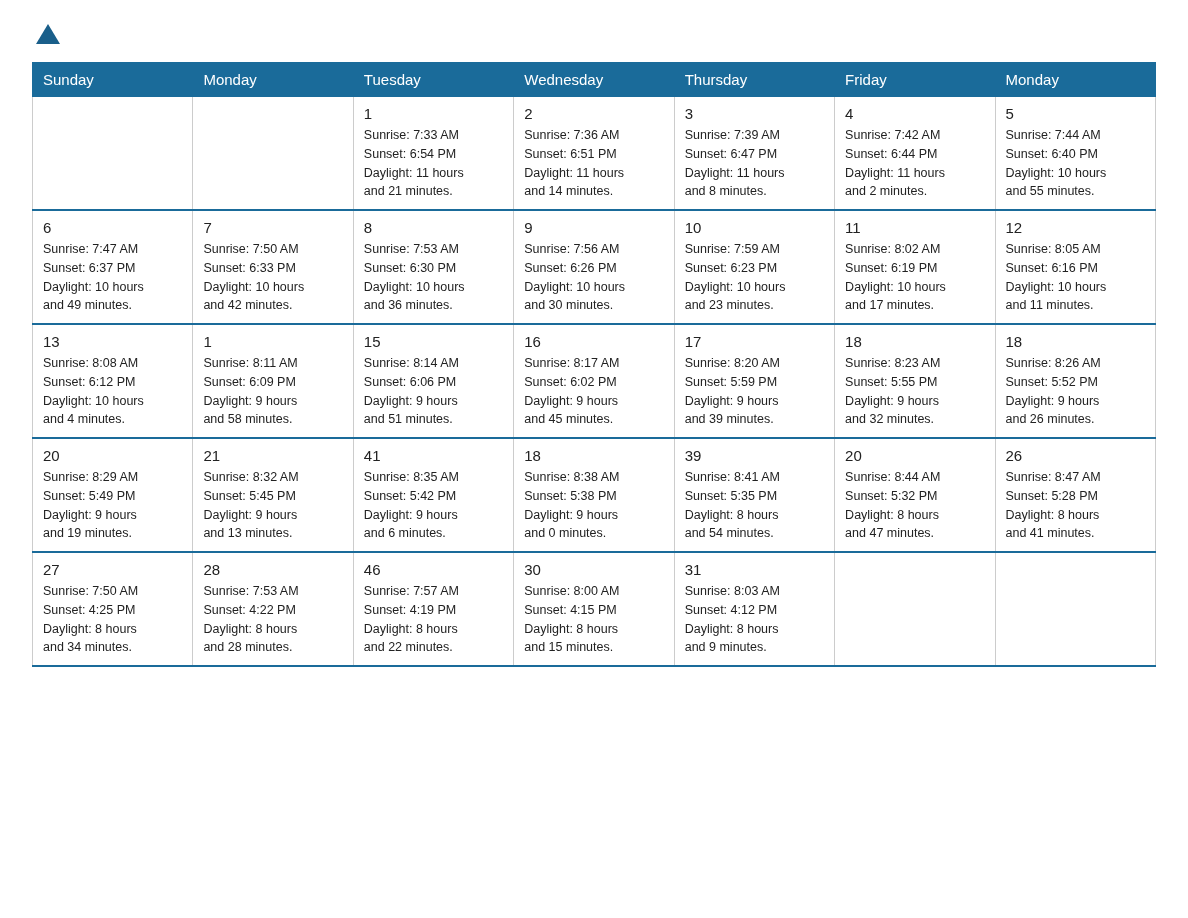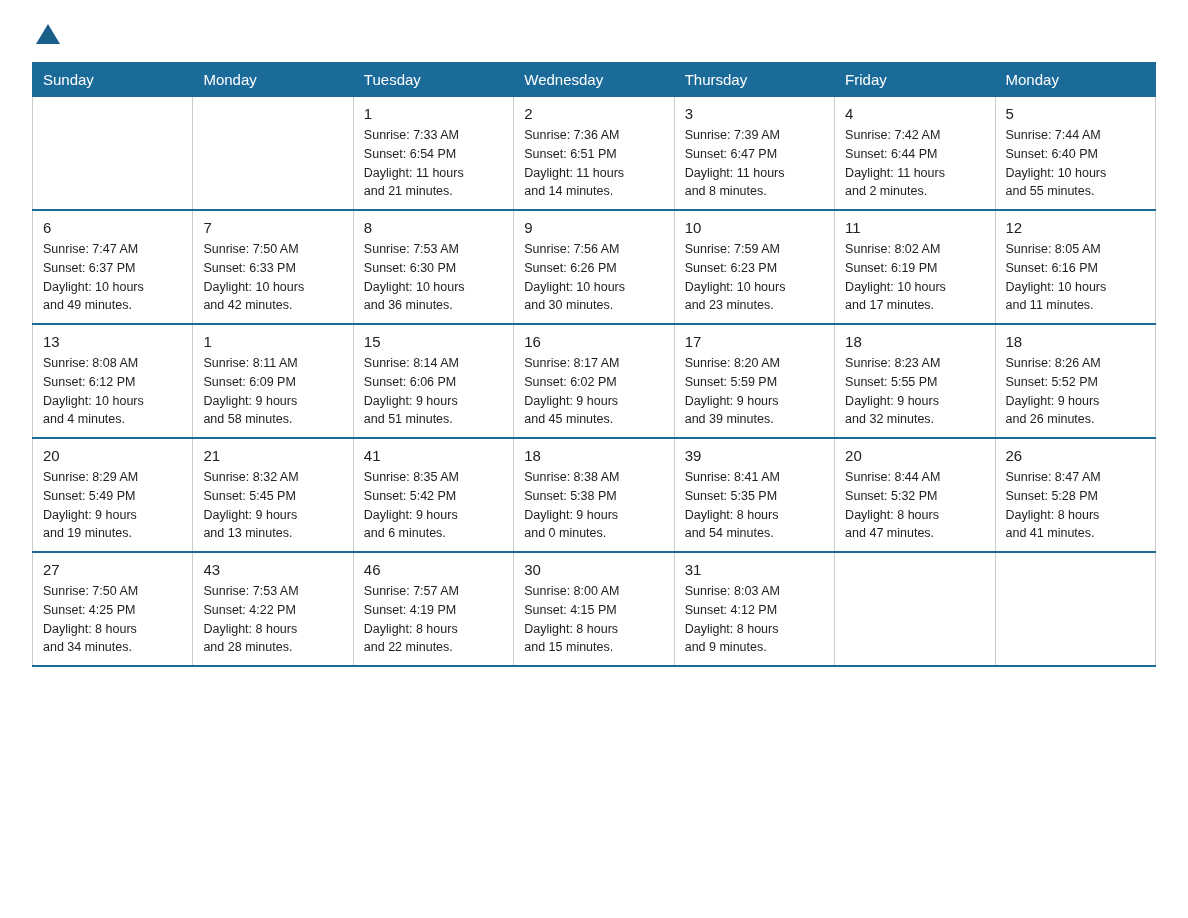--- a/index.html
+++ b/index.html
@@ -248,21 +248,21 @@
           <span class="day-num">26</span>
           <div class="day-info">Sunrise: 8:47 AM<br>Sunset: 5:28 PM<br>Daylight: 8 hours<br>and 41 minutes.</div>
         </td>
       </tr>
       <tr>
         <td>
           <span class="day-num">27</span>
           <div class="day-info">Sunrise: 7:50 AM<br>Sunset: 4:25 PM<br>Daylight: 8 hours<br>and 34 minutes.</div>
         </td>
         <td>
-          <span class="day-num">43</span>
+          <span class="day-num">28</span>
           <div class="day-info">Sunrise: 7:53 AM<br>Sunset: 4:22 PM<br>Daylight: 8 hours<br>and 28 minutes.</div>
         </td>
         <td>
           <span class="day-num">46</span>
           <div class="day-info">Sunrise: 7:57 AM<br>Sunset: 4:19 PM<br>Daylight: 8 hours<br>and 22 minutes.</div>
         </td>
         <td>
           <span class="day-num">30</span>
           <div class="day-info">Sunrise: 8:00 AM<br>Sunset: 4:15 PM<br>Daylight: 8 hours<br>and 15 minutes.</div>
         </td>

